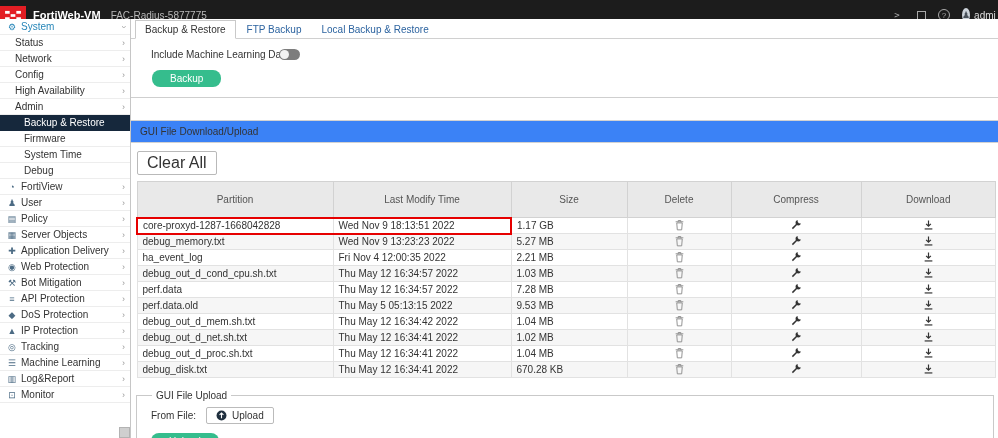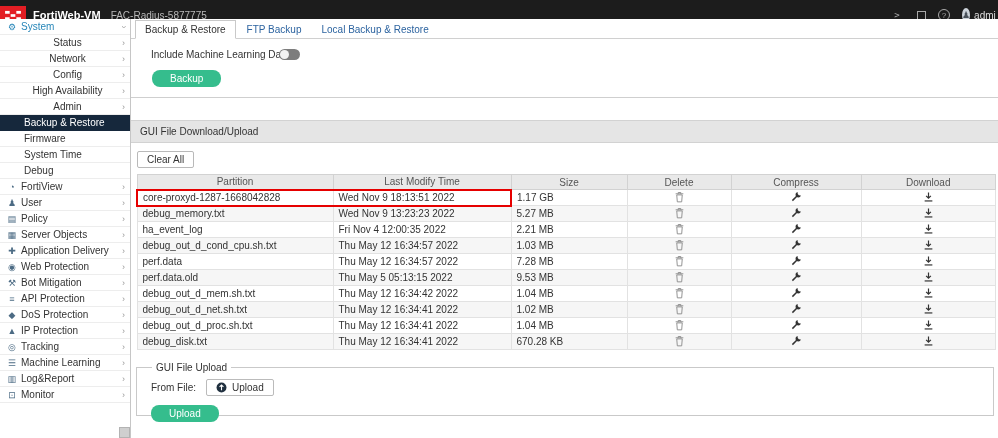--- a/index.html
+++ b/index.html
@@ -25,21 +25,21 @@
   .avatar { width:14px; height:14px; border-radius:50%; background:#ccd3da; color:#49515a;
             font-size:9px; text-align:center; line-height:14px; display:inline-block; }
   .username { font-size:10px; color:#ddd; white-space:nowrap; }
   .userwrap { display:flex; align-items:center; gap:4px; width:34px; overflow:hidden; }
 
   
   .sidebar { position:absolute; top:19px; left:0; width:131px; bottom:0; background:#fff;
              border-right:1px solid #c6c6c6; overflow:hidden; }
   .s-item { height:16px; display:flex; align-items:center; border-bottom:1px solid #ededed;
             font-size:10px; color:#333; padding:0 5px 0 6px; cursor:pointer; white-space:nowrap; }
-  .s-item.lvl1 { padding-left:15px;text-align:center; }
+  .s-item.lvl1 { padding-left:15px; }
   .s-item.lvl2 { padding-left:24px; }
   .s-icon { width:12px; margin-right:3px; font-size:9px; color:#4c6b84; text-align:center; flex:none; }
   .s-label { flex:1; overflow:hidden; }
   .s-chev { color:#999; font-size:9px; margin-left:2px; flex:none; }
   .s-chev.down { transform:rotate(90deg); }
   .s-item.hl, .s-item.hl .s-icon { color:#2786b8; }
   .s-item.active { background:#16283c; color:#fff; border-bottom-color:#16283c; }
   .sidebar-thumb { position:absolute; right:0; bottom:0; width:11px; height:11px;
                    background:#cfcfcf; border:1px solid #b3b3b3; }
 
@@ -56,30 +56,30 @@
   .t-label { font-size:10px; color:#333; width:128px; white-space:nowrap; }
   .toggle { width:21px; height:11px; border-radius:6px; background:#7d7d7d; position:relative;
             display:inline-block; cursor:pointer; }
   .toggle .knob { position:absolute; left:1px; top:1px; width:9px; height:9px; border-radius:50%;
                   background:#f2f2f2; }
   .btn-teal { display:inline-block; background:#35bd8d; color:#fff; font-size:10px; border:none;
               border-radius:8px; padding:3px 18px; margin:6px 0 0 1px; cursor:pointer;
               font-family:"Liberation Sans", sans-serif; }
   .divider { border-top:1px solid #cfcfcf; margin-top:10px; }
 
-  .section-header { background:#e5e5e5; border-top:1px solid #d2d2d2; border-bottom:1px solid #d2d2d2;
+  .section-header { background:#3b82f6; border-top:1px solid #d2d2d2; border-bottom:1px solid #d2d2d2;
                     font-size:10px; color:#333; padding:5px 9px; margin-top:22px; }
   .btn-plain { display:inline-block; background:#fff; border:1px solid #b9b9b9; border-radius:2px;
-               color:#333; font-size:10px; padding:2px 9px; margin:8px 0 6px 6px; cursor:pointer;
+               color:#333; font-size:16px; padding:2px 9px; margin:8px 0 6px 6px; cursor:pointer;
                font-family:"Liberation Sans", sans-serif; }
 
   table.files { border-collapse:collapse; table-layout:fixed; width:860px; margin-left:5px;
                 font-size:10px; }
   table.files th { background:#e9e9e9; border:1px solid #d2d2d2; font-weight:normal; color:#555;
-                   height:15px; padding:0 4px; overflow:hidden; white-space:nowrap; }
+                   height:36px; padding:0 4px; overflow:hidden; white-space:nowrap; }
   table.files td { border:1px solid #e2e2e2; height:16px; padding:0 5px; color:#333;
                    white-space:nowrap; overflow:hidden; background:#fff; }
   table.files tbody tr:nth-child(even) td { background:#f6f6f6; }
   td.c-time { color:#555; }
   td.c-ico { text-align:center; padding:0; }
   .icon-btn { cursor:pointer; display:inline-block; line-height:0; }
   td.hl-l { border-top:2px solid #e60000 !important; border-left:2px solid #e60000 !important;
             border-bottom:2px solid #e60000 !important; }
   td.hl-r { border-top:2px solid #e60000 !important; border-right:2px solid #e60000 !important;
             border-bottom:2px solid #e60000 !important; }

